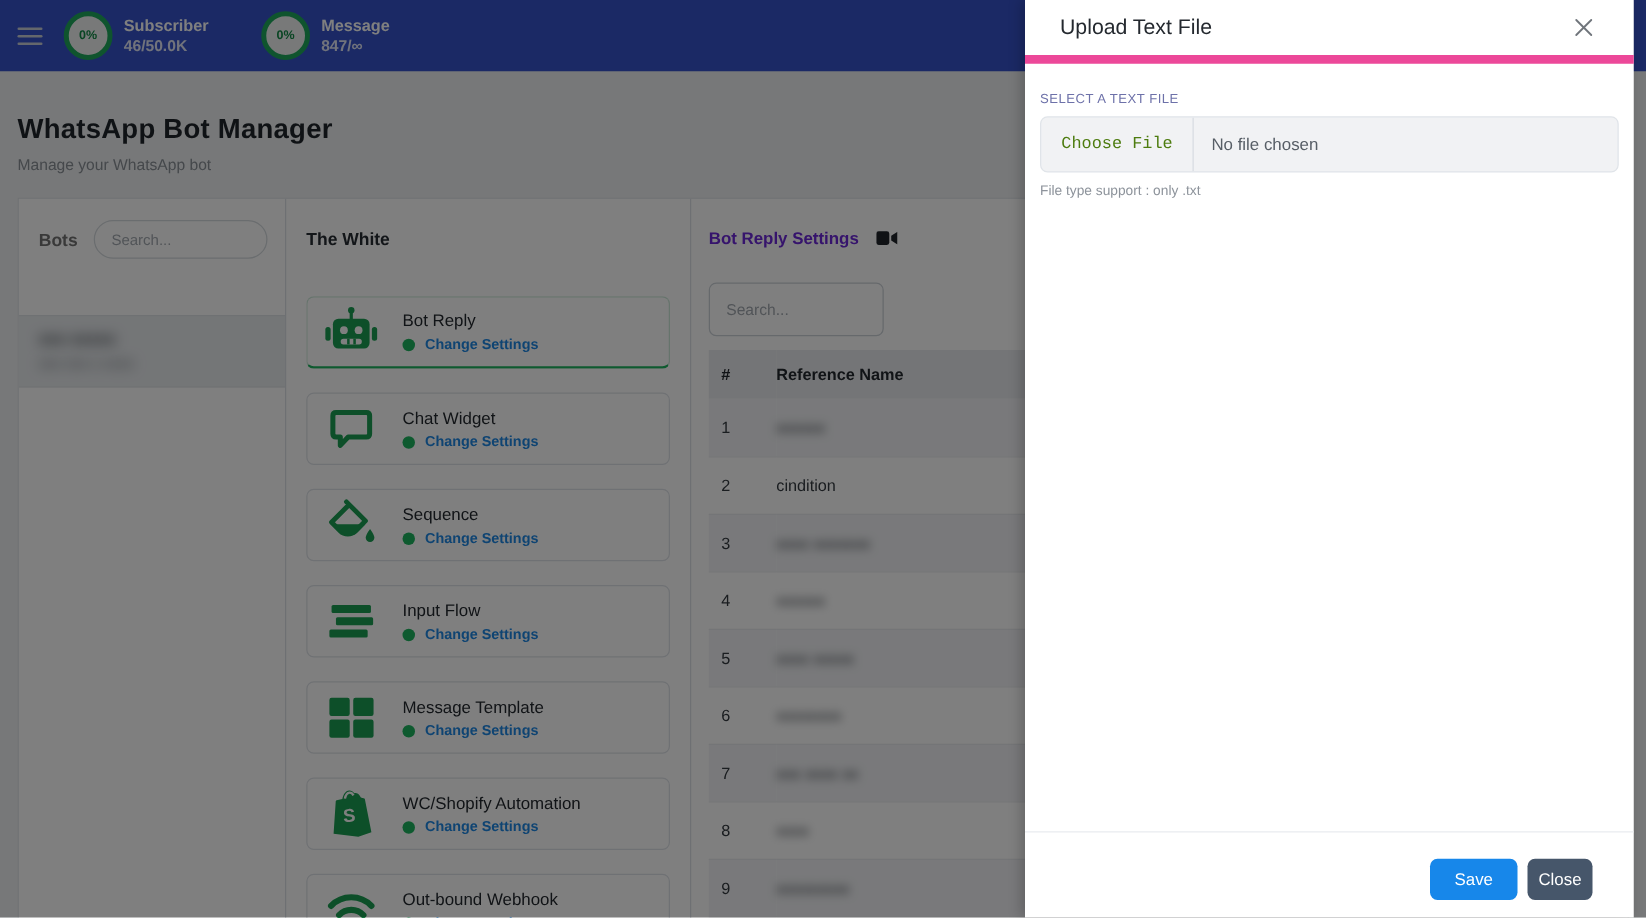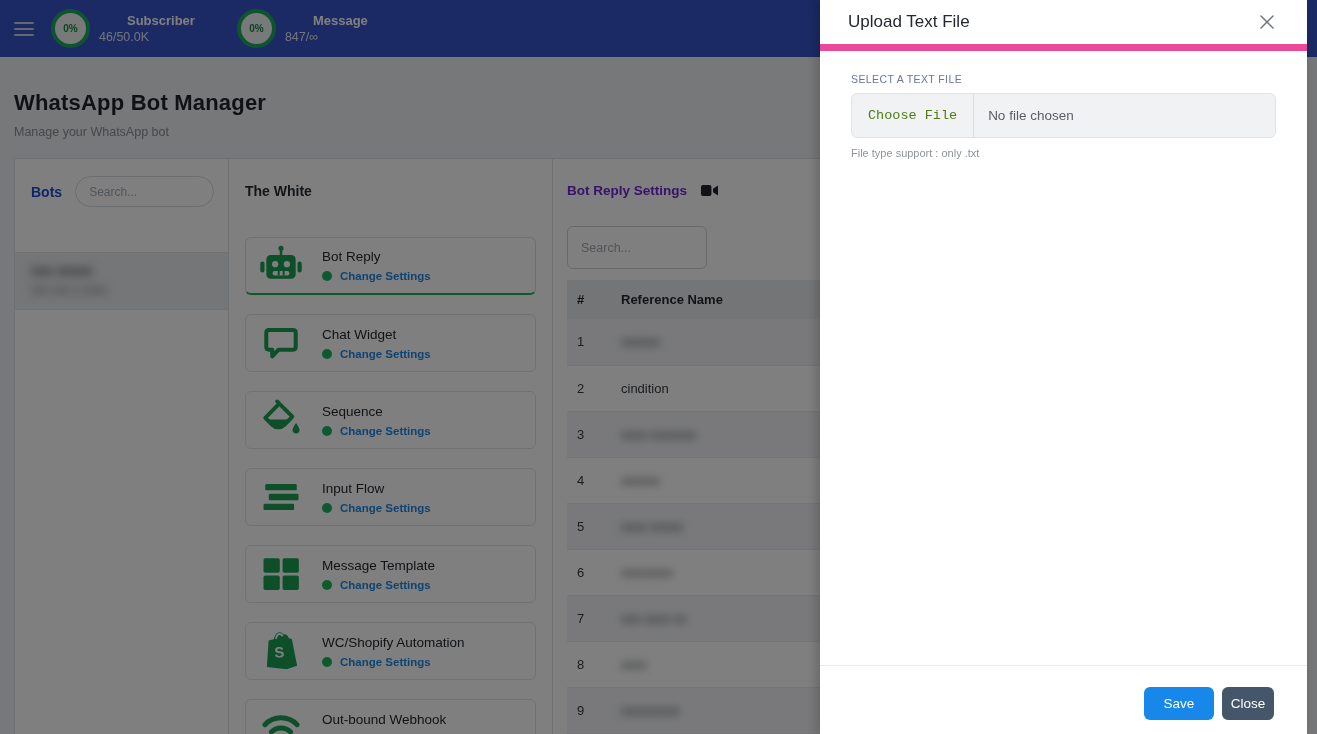--- a/index.html
+++ b/index.html
@@ -11,36 +11,36 @@
   .navbar { position:absolute; top:0; left:0; width:100%; height:57px;
     background:#3653cb; display:flex; align-items:center; padding:0 14px; }
   .hamburger { width:20px; display:flex; flex-direction:column; gap:4px;
     background:none; border:0; cursor:pointer; padding:2px 0; }
   .hamburger span { display:block; height:2px; border-radius:1px; background:#c9ced8; }
   .stat { display:flex; align-items:center; gap:9px; }
   .stat-1 { margin-left:17px; } .stat-2 { margin-left:42px; }
   .ring { width:39px; height:39px; border-radius:50%; border:4px solid #1fa95c;
     background:#f1f2f3; display:flex; align-items:center; justify-content:center;
     font-size:10px; font-weight:700; color:#128a46; }
-  .stat-label { font-size:13px; font-weight:700; color:#fff; line-height:1.3;margin-left:28px; }
-  .stat-value { font-size:12.5px; font-weight:400; color:rgba(255,255,255,.86); }
+  .stat-label { font-size:13px; font-weight:700; color:#fff; line-height:1.3; }
+  .stat-value { font-size:12.5px; font-weight:700; color:rgba(255,255,255,.86); }
 
   
   .page-header { position:absolute; left:14px; top:90px; }
   .page-title { font-size:22px; font-weight:700; color:#1f242a; letter-spacing:.2px; }
   .page-subtitle { margin-top:9px; font-size:12.5px; color:#8a9097; }
 
   
   .content { position:absolute; left:14px; right:14px; top:158px; bottom:-60px;
     background:#fff; border:1px solid #dde1e6; display:flex; }
 
   
   .bots-panel { width:214px; flex:0 0 214px; border-right:1px solid #dde1e6; }
   .bots-head { display:flex; align-items:center; gap:13px; padding:17px 14px 17px 16px; }
-  .bots-title { font-size:14px; font-weight:600; color:#1d4ed8; }
+  .bots-title { font-size:14px; font-weight:600; color:#737373; }
   .pill-search { flex:1; min-width:0; height:31px; border:1px solid #d5dade;
     border-radius:16px; padding:0 13px; font-size:12px; color:#444;
     font-family:inherit; background:#fff; outline:none; }
   ::placeholder { color:#a3a9b0; }
   .bot-item { margin-top:28px; height:58px; background:#e9ecef;
     border-top:1px solid #dfe3e7; border-bottom:1px solid #dfe3e7;
     padding:10px 16px; cursor:pointer; }
   .bot-line1 { font-size:13px; font-weight:600; color:#2e353c; }
   .bot-line2 { margin-top:5px; font-size:12px; color:#5d646b; }
   .blurred { filter:blur(4px); }
@@ -82,21 +82,21 @@
   .backdrop { position:absolute; inset:0; background:rgba(0,0,0,.5); z-index:10; }
 
   
   .drawer { position:absolute; left:820px; top:0; width:487px; height:734px;
     background:#fff; z-index:20; display:flex; flex-direction:column;
     box-shadow:-3px 0 10px rgba(0,0,0,.2); }
   .drawer-head { flex:0 0 51px; display:flex; align-items:center;
     justify-content:space-between; padding:0 28px; border-bottom:7px solid #ec4899; }
   .drawer-title { font-size:17px; font-weight:500; color:#24292f; }
   .x-btn { background:none; border:0; cursor:pointer; padding:4px; line-height:0; }
-  .drawer-body { flex:1; padding:22px 31px; }
+  .drawer-body { flex:1; padding:22px 12px; }
   .field-label { font-size:10.5px; color:#6d71a9; letter-spacing:.4px; margin-bottom:8px; }
   .file-input { display:flex; align-items:center; height:45px; background:#f1f2f4;
     border:1px solid #e0e4e9; border-radius:6px; overflow:hidden; }
   .choose-btn { height:100%; padding:0 16px; display:flex; align-items:center;
     font-size:13.5px; color:#4d7c0f; background:transparent; border:0;
     border-right:1px solid #d8dce1; cursor:pointer; font-family:Liberation Mono, monospace; }
   .no-file { padding-left:14px; font-size:13.5px; color:#575e66; }
   .helper { margin-top:9px; font-size:11px; color:#8d939b; }
   .drawer-foot { flex:0 0 69px; border-top:1px solid #e9ecef; display:flex;
     justify-content:flex-end; align-items:flex-start; gap:8px; padding:21px 33px 0; }

